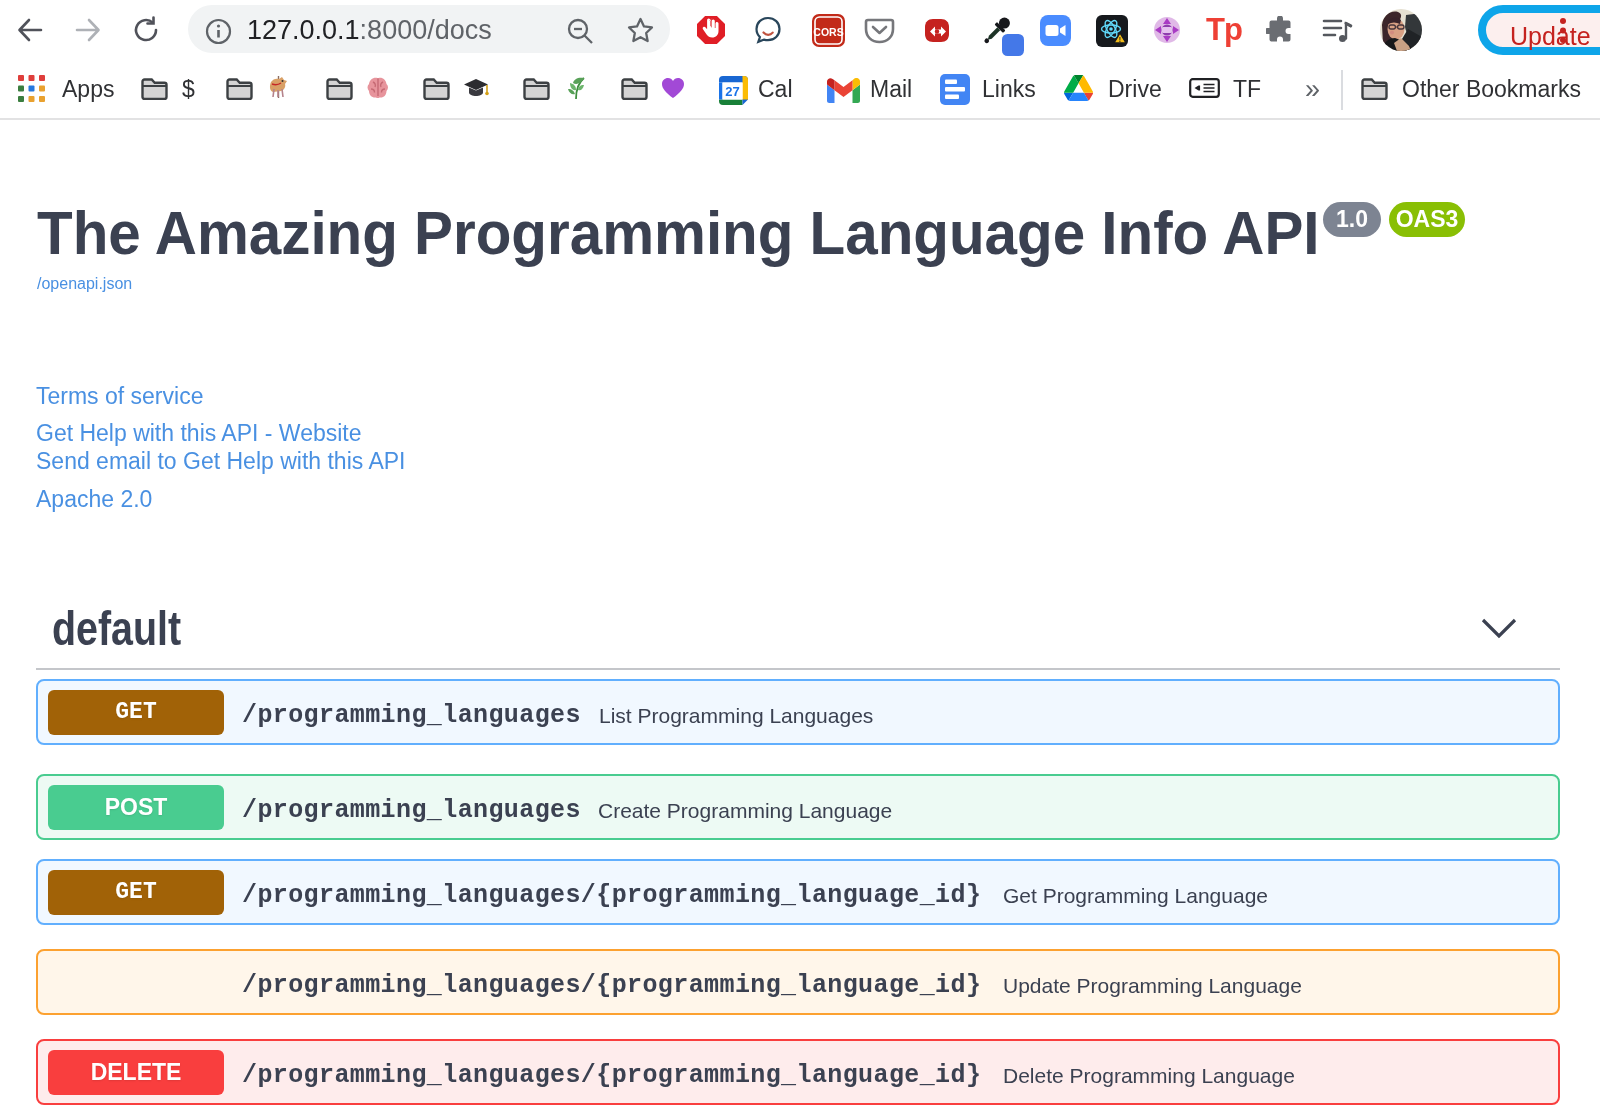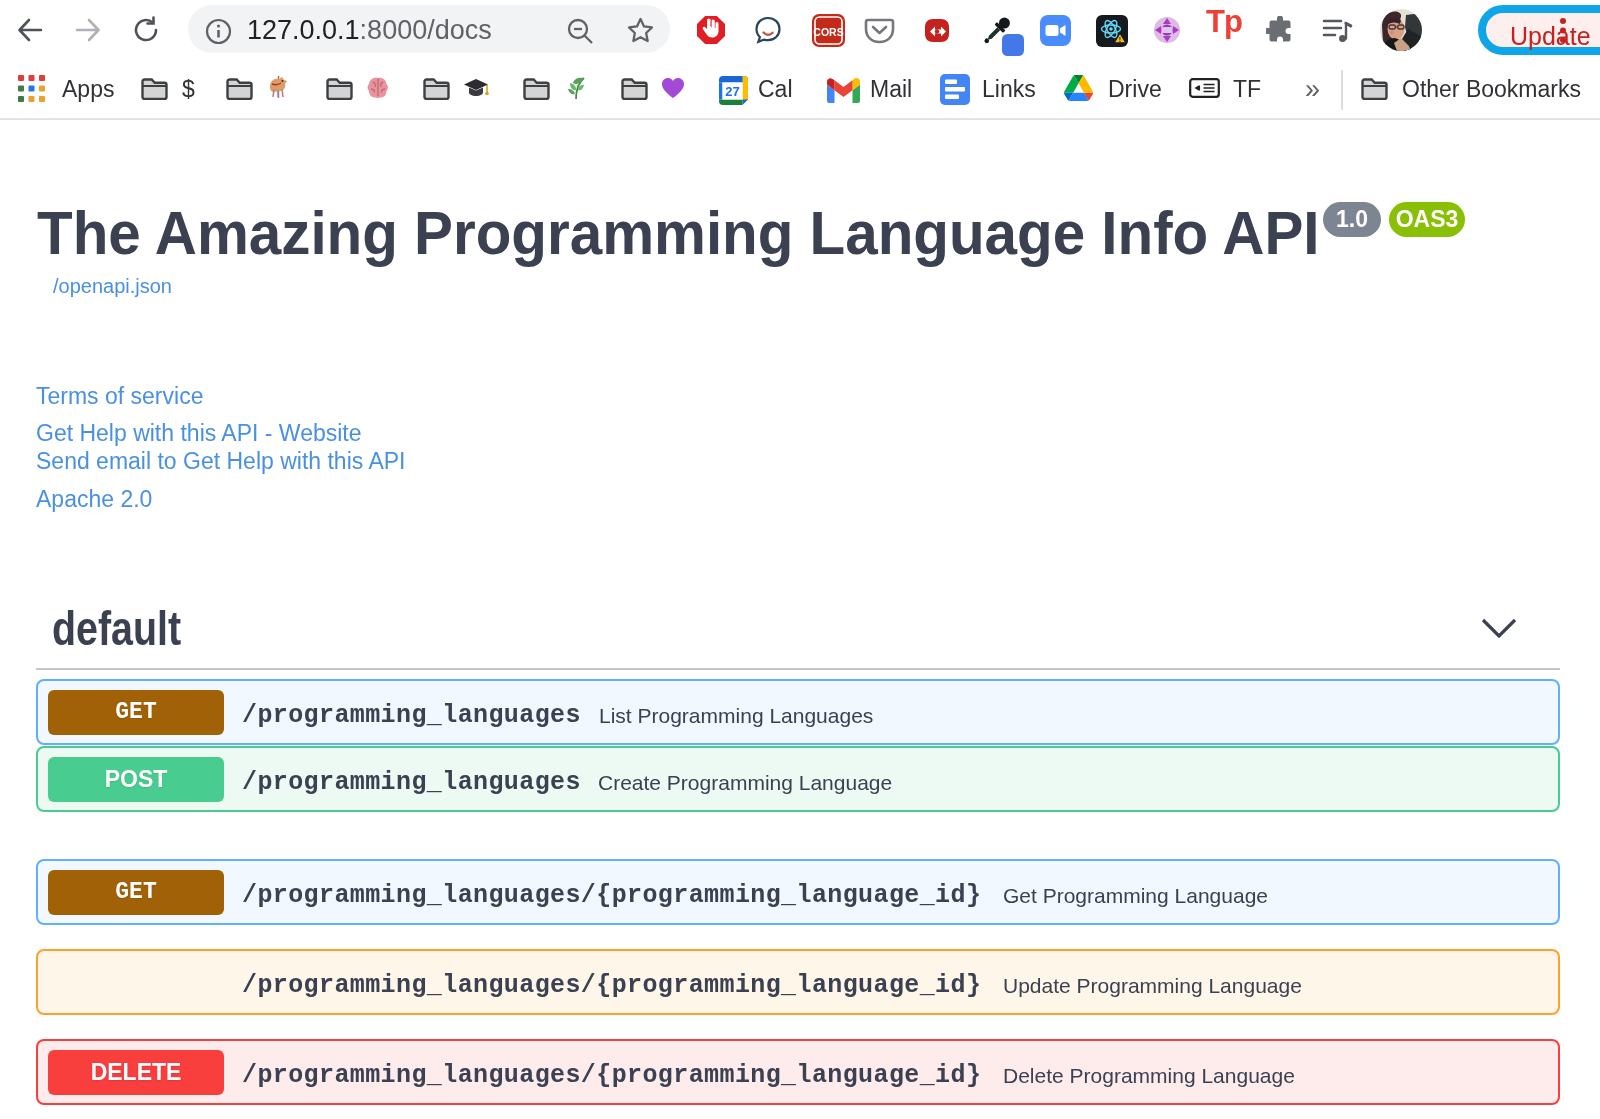--- a/index.html
+++ b/index.html
@@ -19,21 +19,21 @@
 .update { position:absolute; left:1478px; top:5px; width:158px; height:50px; border:8px solid #0ea5e9; border-radius:25px; background:#fcefee; }
 .update span { position:absolute; left:24px; top:9px; font-size:25px; color:#c5221f; }
 
 
 #content { position:absolute; left:0; top:122px; width:1600px; height:997px; background:#fff; }
 h1.title { position:absolute; left:37px; top:197px; font-size:62px; font-weight:bold; color:#3b4151; white-space:nowrap; transform:scaleX(0.941); transform-origin:left top; }
 .badge { position:absolute; top:202px; height:35px; border-radius:17.5px; color:#fff; font-weight:bold; font-size:23px; text-align:center; }
 .badge.v { left:1323px; width:58px; background:#7d8492; line-height:35px;}
 .badge.oas { left:1389px; width:76px; background:#89bf04; line-height:35px;}
 a.lnk { color:#4990e2; text-decoration:none; }
-.openapi { position:absolute; left:37px; top:275px; font-size:20px;margin-left:16px; }
+.openapi { position:absolute; left:37px; top:275px; font-size:16px; }
 .desc { position:absolute; left:36px; top:331px; font-size:23px; color:#3b4151; }
 .terms { position:absolute; left:36px; top:383px; font-size:23px; }
 .help1 { position:absolute; left:36px; top:420px; font-size:23px; }
 .help2 { position:absolute; left:36px; top:448px; font-size:23px; }
 .lic   { position:absolute; left:36px; top:486px; font-size:23px; }
 
 .deftitle { position:absolute; left:52px; top:601px; font-size:48px; font-weight:bold; color:#3b4151; transform:scaleX(0.82); transform-origin:left top; }
 .defhr { position:absolute; left:36px; top:668px; width:1524px; height:2px; background:rgba(59,65,81,.3); }
 .chev { position:absolute; left:1480px; top:616px; }
 
@@ -146,21 +146,21 @@
         <text x="24" y="26.6" font-size="7" font-weight="bold" fill="#16191d" text-anchor="middle">!</text>
       </svg>
 
     <svg class="abs" style="left:1152px;top:15px" width="30" height="30" viewBox="0 0 30 30">
         <circle cx="15" cy="15" r="13" fill="#c77fd4" opacity=".55"></circle>
         <path d="M15 3 l4 6 h-8 Z M27 15 l-6 4 v-8 Z M15 27 l-4-6 h8 Z M3 15 l6-4 v8 Z" fill="#a93bc4"></path>
         <circle cx="15" cy="15" r="5.5" fill="#7a1fa0" opacity=".8"></circle>
         <rect x="10" y="12" width="10" height="6" rx="1" fill="#e5c1ef"></rect>
       </svg>
 
-    <div class="abs" style="left:1206px;top:4px;font-size:31px;font-weight:bold;color:#ee4035;letter-spacing:-1px;">Tp</div>
+    <div class="abs" style="left:1206px;top:12px;font-size:31px;font-weight:bold;color:#ee4035;letter-spacing:-1px;">Tp</div>
 
     <svg class="abs" style="left:1266px;top:16px" width="28" height="28" viewBox="0 0 28 28" fill="#6a6d72">
         <path d="M11 2.5 a3 3 0 0 1 6 0 v2 h5.5 a2 2 0 0 1 2 2 V12 h-2 a3 3 0 0 0 0 6 h2 v5.5 a2 2 0 0 1-2 2 H17 v-2 a3 3 0 0 0-6 0 v2 H5.5 a2 2 0 0 1-2-2 V18 h-2 a3 3 0 0 1 0-6 h2 V6.5 a2 2 0 0 1 2-2 H11 Z"></path>
       </svg>
 
     <svg class="abs" style="left:1322px;top:16px" width="31" height="29" viewBox="0 0 31 29" fill="none" stroke="#55585e" stroke-width="2.6" stroke-linecap="round">
         <path d="M2 5 h17 M2 12 h17 M2 19 h11"></path>
         <circle cx="20.5" cy="22.5" r="3.5" fill="#55585e" stroke="none"></circle>
         <path d="M24 22.5 V7.5 l4.5 2.5" stroke-width="2.4"></path>
         <path d="M24 7.3 l4.8 2.6" stroke-width="3"></path>
@@ -348,21 +348,21 @@
   <svg class="chev" width="38" height="24" viewBox="0 0 38 24" fill="none" stroke="#3b4151" stroke-width="3.2">
       <path d="M3 4 L19 20 L35 4"></path>
     </svg>
   <div class="defhr"></div>
 
   <div class="op get" style="top:679px;">
     <div class="method">GET</div>
     <div class="path">/programming_languages</div>
     <div class="odesc" style="left:561px;">List Programming Languages</div>
   </div>
-  <div class="op post" style="top:746px;">
+  <div class="op post" style="top:774px;">
     <div class="method">POST</div>
     <div class="path">/programming_languages</div>
     <div class="odesc" style="left:560px;">Create Programming Language</div>
   </div>
   <div class="op get" style="top:859px;">
     <div class="method">GET</div>
     <div class="path">/programming_languages/{programming_language_id}</div>
     <div class="odesc" style="left:965px;">Get Programming Language</div>
   </div>
   <div class="op put" style="top:949px;">

